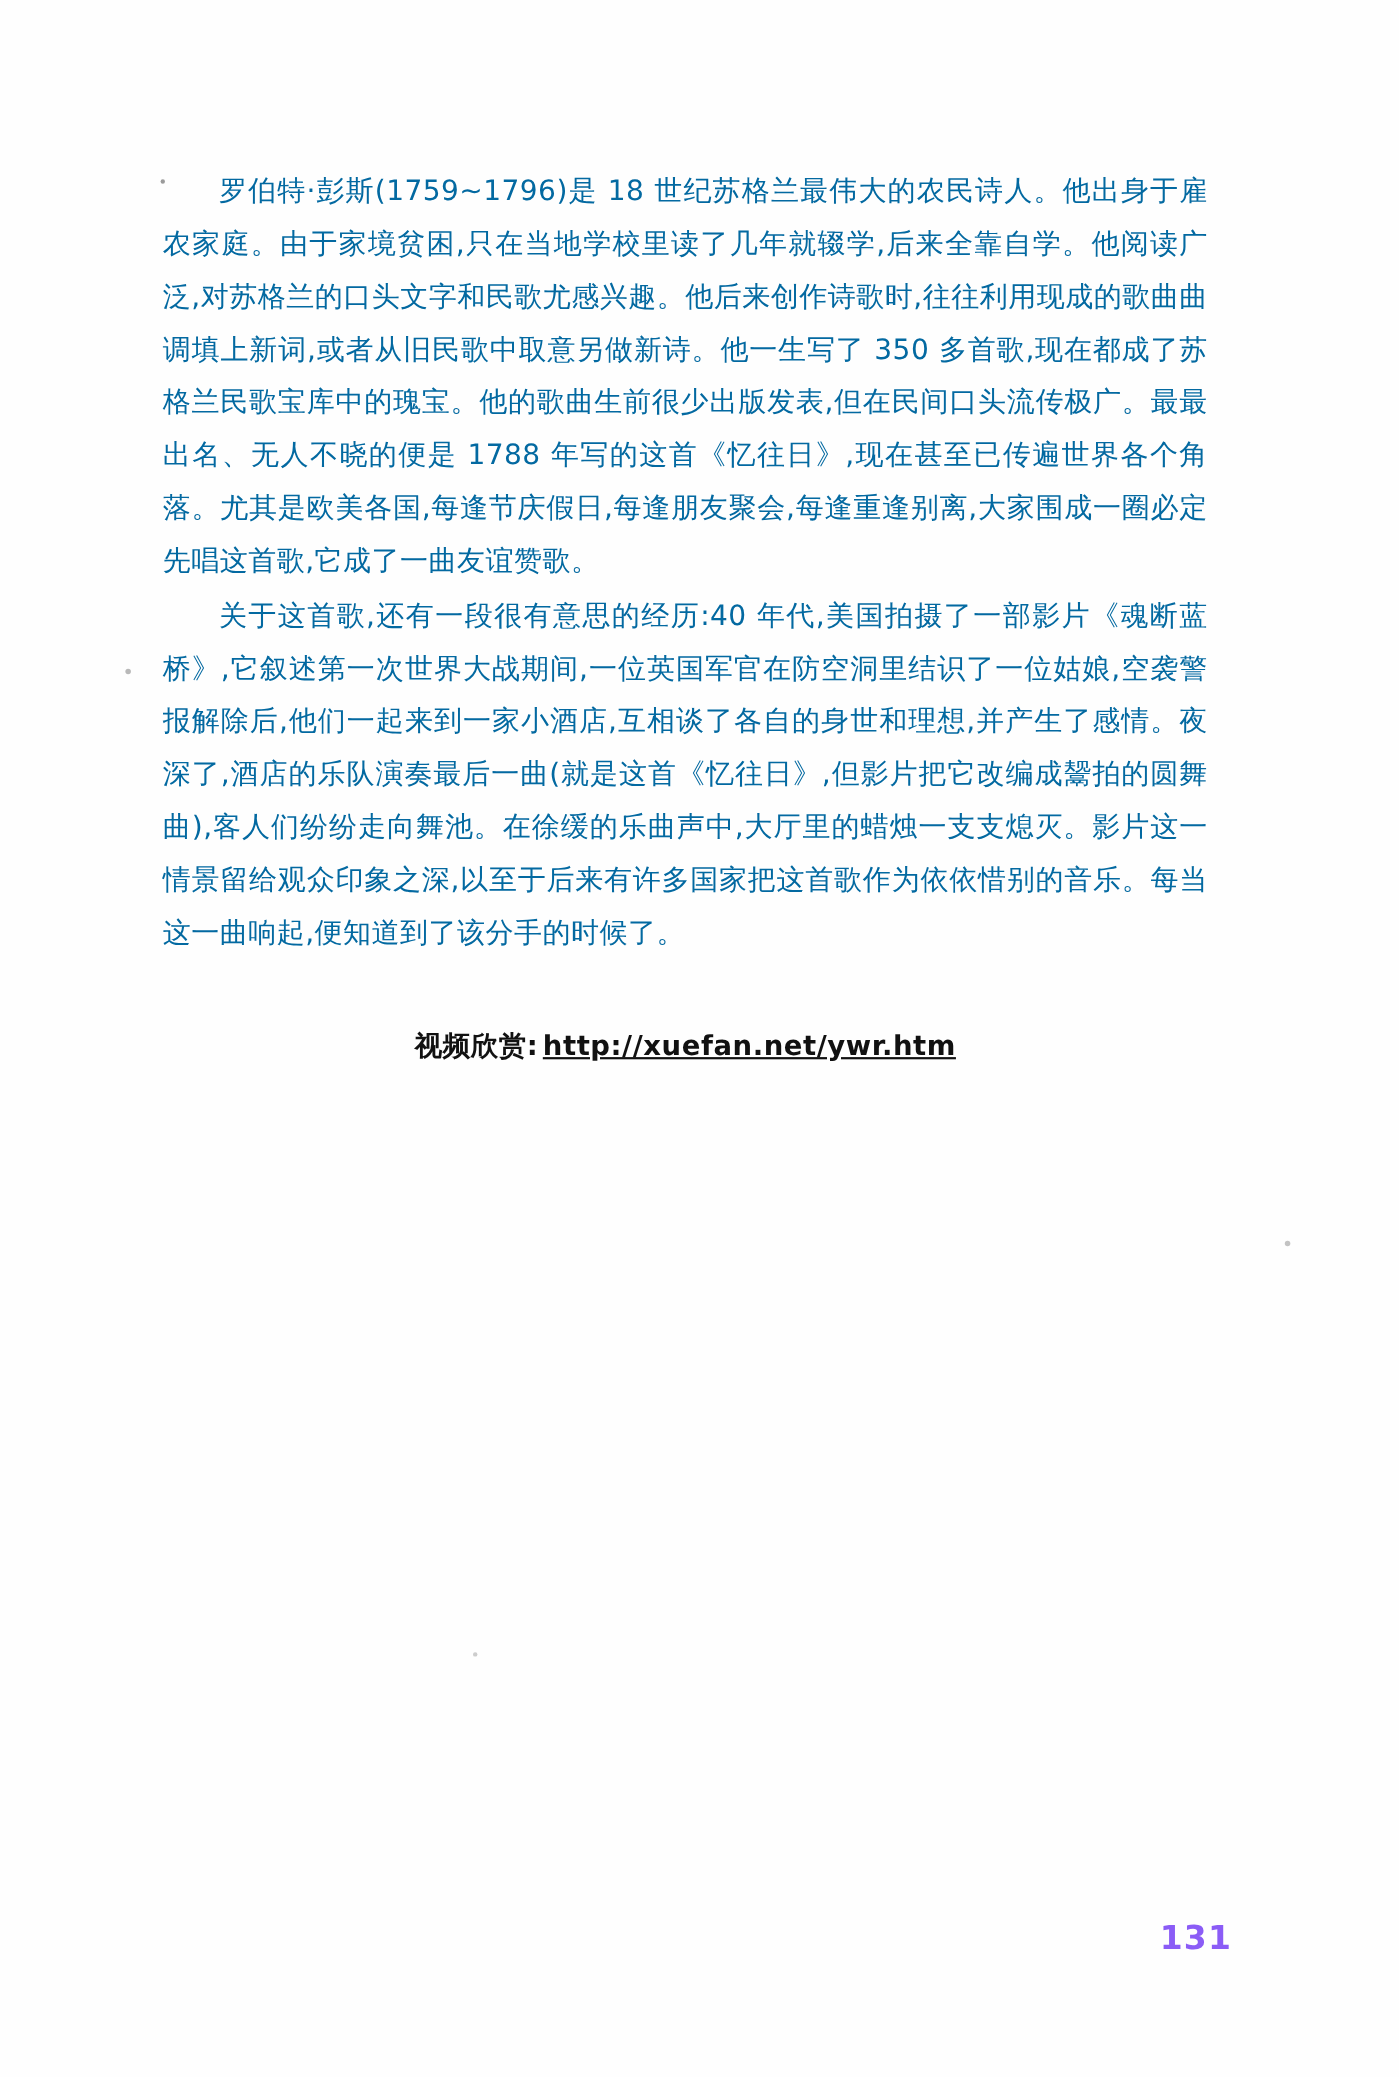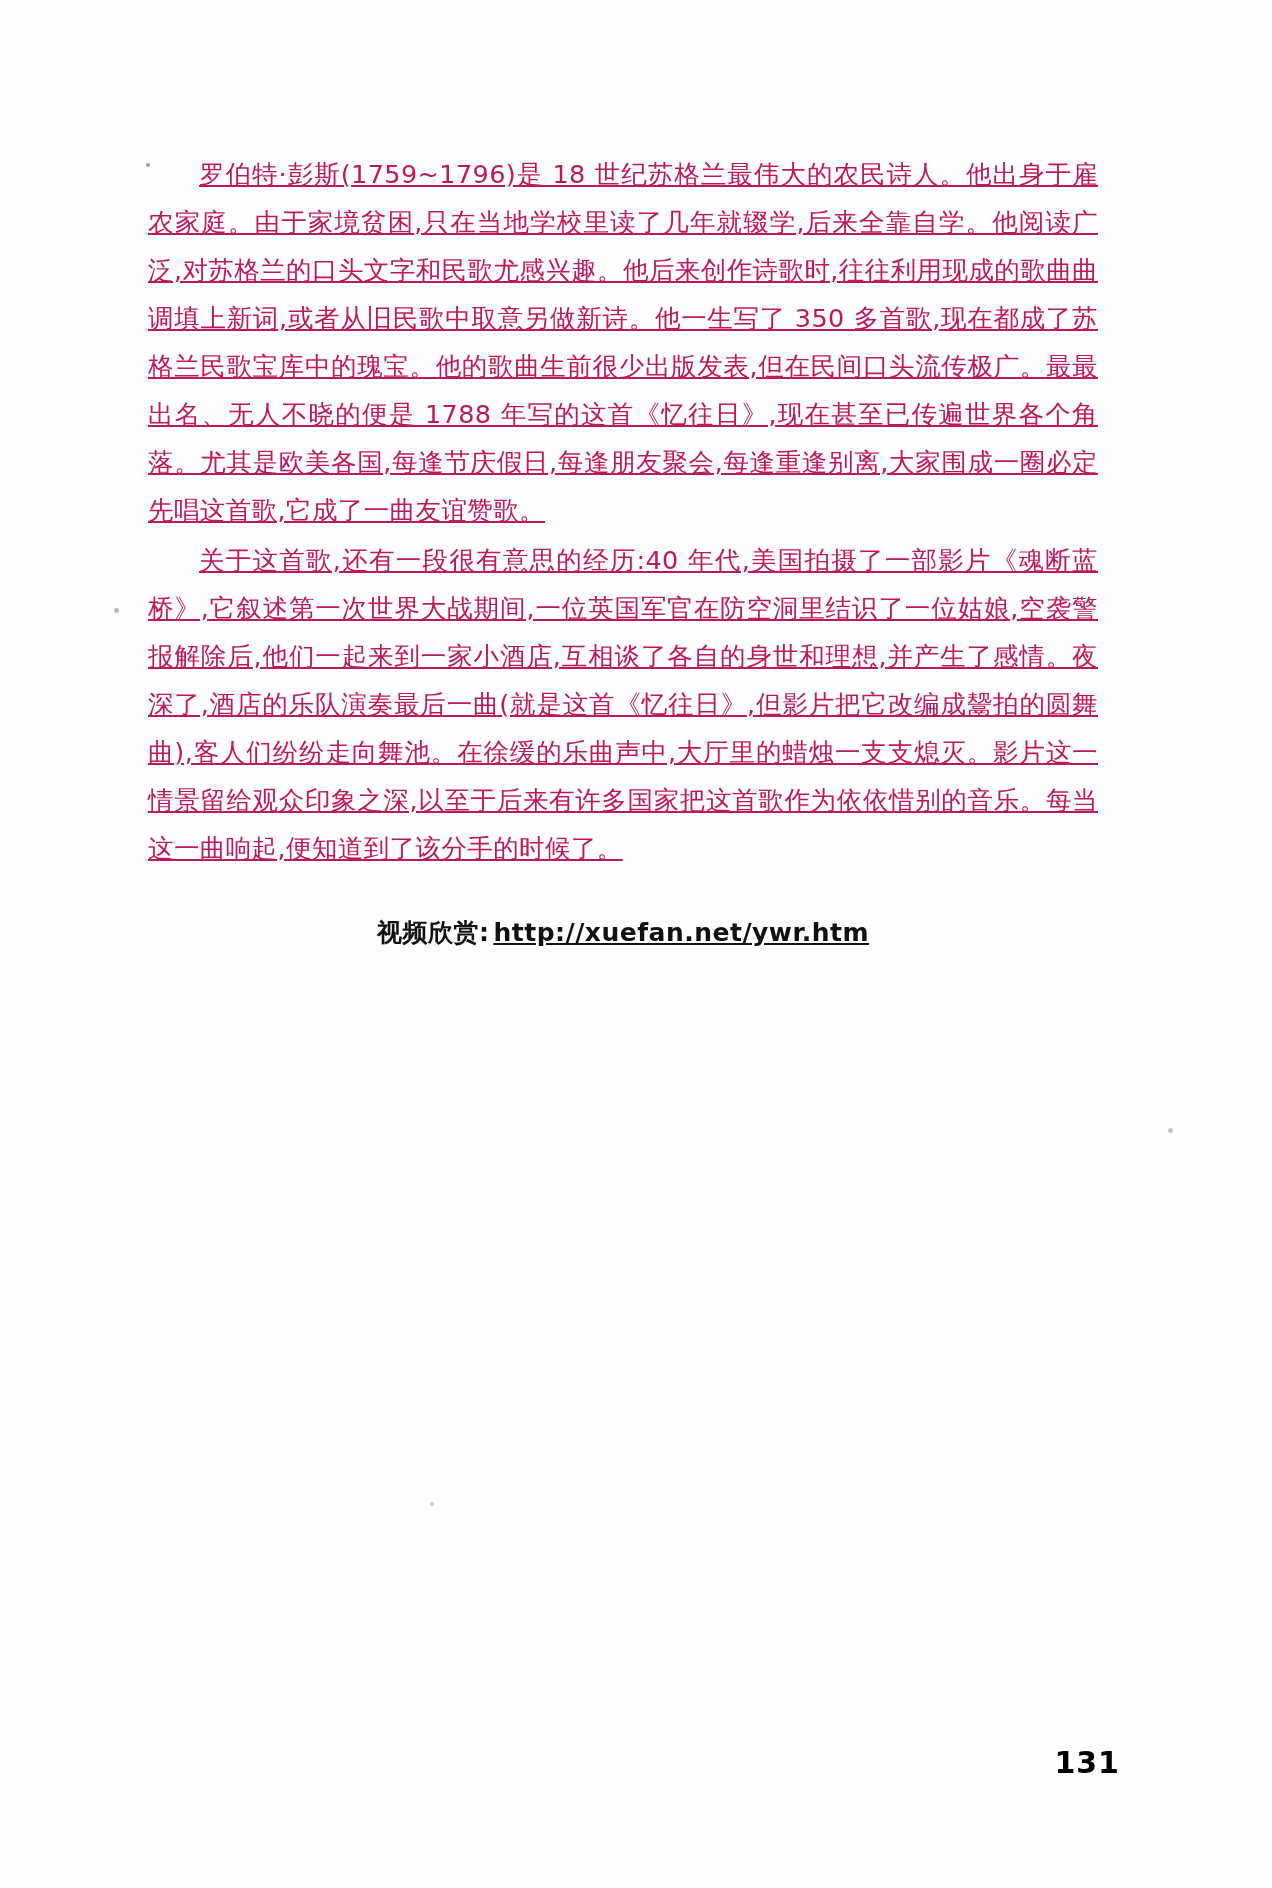--- a/index.html
+++ b/index.html
@@ -29,27 +29,26 @@
     top: 150px;
     width: 950px;
   }
   .para {
     font-size: 25.5px;
     line-height: 48px;
     letter-spacing: 0.4px;
     text-indent: 2em;
     text-align: justify;
     margin: 0 0 2px 0;
-    color: #be185d;
+    color: #0369a1;
     font-weight: 500;
     text-justify: inter-ideograph;
-    text-decoration: underline;
   }
   .video-line {
-    margin-top: 44px;
+    margin-top: 62px;
     text-align: center;
     font-size: 25px;
     font-weight: 700;
     color: #111111;
     letter-spacing: 0.5px;
   }
   .video-label {
     font-weight: 700;
   }
   .video-url {
@@ -57,21 +56,21 @@
     color: #111111;
     font-weight: 700;
     margin-left: 4px;
   }
   .page-number {
     position: absolute;
     right: 152px;
     bottom: 108px;
     font-size: 30px;
     font-weight: 700;
-    color: #000000;
+    color: #8b5cf6;
     letter-spacing: 1px;
   }
   .speck {
     position: absolute;
     background: #9b9b9b;
     border-radius: 50%;
   }
   .speck.s1 { left: 146px; top: 163px; width: 4px; height: 4px; }
   .speck.s2 { left: 114px; top: 608px; width: 5px; height: 5px; opacity: .7; }
   .speck.s3 { left: 1168px; top: 1128px; width: 5px; height: 5px; opacity: .6; }

